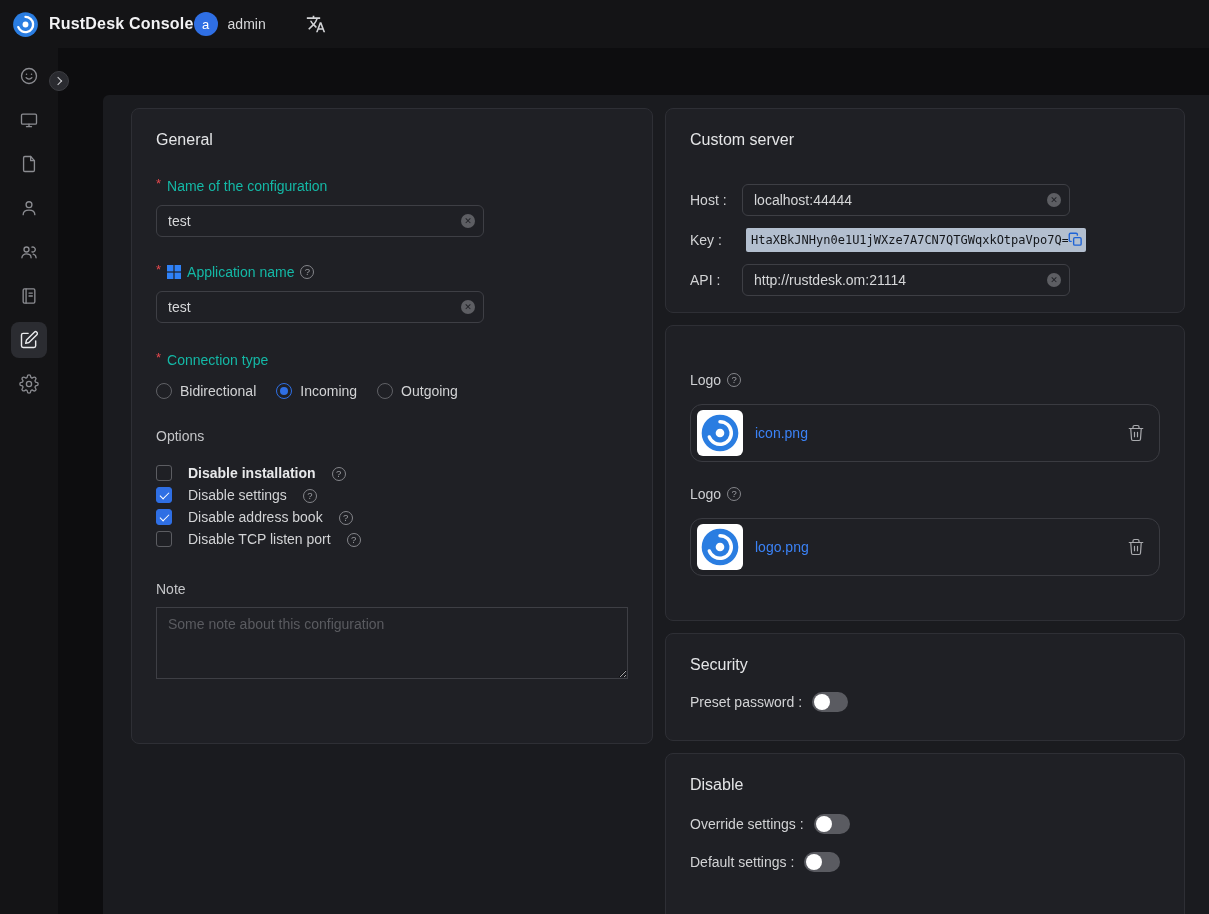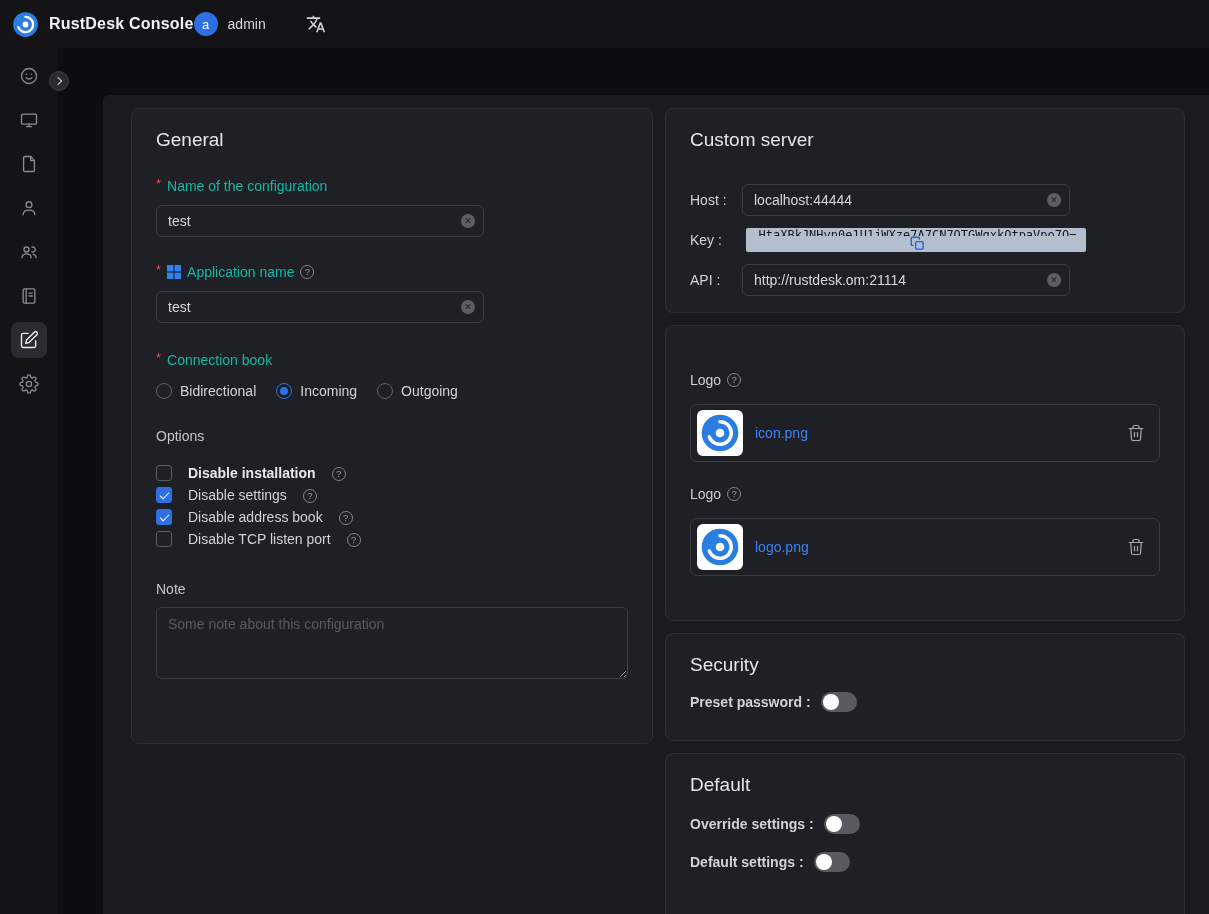--- a/index.html
+++ b/index.html
@@ -36,21 +36,21 @@
   .expand-btn::before { content:""; width:5px; height:5px; border-top:1.5px solid #cfd0d3;
     border-right:1.5px solid #cfd0d3; transform:rotate(45deg); margin-left:-2px; }
 
   .content { flex:1; position:relative; background:#0d0d0f; min-width:0; }
   .panel { position:absolute; left:45px; top:47px; right:0; bottom:0; background:#1a1b1f;
     border-top-left-radius:6px; padding:13px 24px 0 28px; display:flex; gap:12px; overflow:hidden; }
   .col-left { width:522px; flex:none; }
   .col-right { width:520px; flex:none; display:flex; flex-direction:column; gap:12px; }
 
   .card { background:#1f2025; border:1px solid #2e2f35; border-radius:8px; padding:20px 24px 24px; }
-  .card-title { font-size:19px; font-weight:500; color:#e4e5e7; line-height:22px; }
+  .card-title { font-size:16px; font-weight:500; color:#e4e5e7; line-height:22px; }
 
   
   .general-card { min-height:636px; }
   .field-label { margin-top:26px; font-size:14px; color:#14b8a6; display:flex; align-items:center; gap:6px; line-height:18px; }
   .field-label.required::before { content:"*"; color:#e5484d; font-size:13px; margin-right:0; transform:translateY(-2px); }
   .win-icon { width:14px; height:14px; flex:none; }
   .win-icon svg { width:14px; height:14px; display:block; }
   .help { width:14px; height:14px; flex:none; border:1px solid #84858a; border-radius:50%;
     color:#9b9ca1; font-size:9.5px; line-height:12px; text-align:center; cursor:pointer; }
   .help::before { content:"?"; }
@@ -75,54 +75,54 @@
   .opt-list { margin-top:14px; }
   .opt-row { display:flex; align-items:flex-end; gap:16px; height:22px; cursor:pointer; }
   .opt-label.bold { font-weight:700; color:#e7e8ea; }
   .checkbox { width:16px; height:16px; border:1.5px solid #5c5d62; border-radius:3px; position:relative; flex:none; }
   .checkbox.on { background:#2f6fe4; border-color:#2f6fe4; }
   .checkbox.on::after { content:""; position:absolute; left:2.6px; top:3.6px; width:8px; height:4px;
     border-left:1.8px solid #fff; border-bottom:1.8px solid #fff; transform:rotate(-45deg); }
 
   .note-label { margin-top:34px; font-size:14px; color:#c4c5c8; }
   .note-area { margin-top:10px; width:100%; height:72px; background:transparent; border:1px solid #3e3f45;
-    border-radius:6px; color:#d6d7d9; font-size:14px; padding:8px 11px; resize:both; outline:none;
+    border-radius:0; color:#d6d7d9; font-size:14px; padding:8px 11px; resize:both; outline:none;
     font-family:"Liberation Sans","DejaVu Sans",sans-serif; }
   .note-area::placeholder { color:#5a5b60; }
 
   
   .srv-row { display:flex; align-items:center; margin-top:12px; }
   .srv-row.first { margin-top:33px; }
   .srv-label { width:52px; flex:none; font-size:14px; color:#d2d3d5; }
   .key-chip { margin-left:4px; width:340px; height:24px; background:#b3bfcf; border-radius:2px;
-    display:flex; align-items:center; padding:0 2px 0 5px; overflow:hidden; cursor:text;flex-direction:column; }
+    display:flex; align-items:center; padding:0 2px 0 5px; overflow:hidden; cursor:text; }
   .key-text { flex:1; font-family:"DejaVu Sans Mono","Liberation Mono",monospace; font-size:12px;
     color:#14161a; white-space:nowrap; overflow:hidden; }
   .copy-btn { width:16px; height:16px; flex:none; color:#1e63d6; cursor:pointer; }
   .copy-btn svg { width:15px; height:15px; display:block; }
 
   
   .visual-card { padding-top:24px; padding-bottom:44px; }
   .asset-label { margin-top:20px; font-size:14px; color:#cfd0d3; display:flex; align-items:center; gap:6px; line-height:20px; }
   .asset-label.second { margin-top:22px; }
-  .file-box { margin-top:14px; height:58px; border:1px solid #3a3b41; border-radius:7px;
+  .file-box { margin-top:14px; height:58px; border:1px solid #3a3b41; border-radius:12px;
     display:flex; align-items:center; padding:0 14px 0 6px; gap:12px; }
   .preview { width:46px; height:46px; background:#fff; border-radius:6px; display:flex;
     align-items:center; justify-content:center; flex:none; }
   .preview svg { width:40px; height:40px; display:block; }
   .file-name { flex:1; font-size:14px; color:#3b82f6; cursor:pointer; }
   .trash { width:18px; height:18px; color:#a9aaae; cursor:pointer; flex:none; }
   .trash svg { width:18px; height:18px; display:block; }
 
   
   .security-card { padding-bottom:28px; }
   .toggle-row { margin-top:16px; display:flex; align-items:center; gap:10px; }
   .advanced-card { min-height:250px; }
   .advanced-card .toggle-row { margin-top:18px; }
-  .toggle-label { font-size:14px; color:#d2d3d5;font-weight:bold; }
+  .toggle-label { font-size:14px; color:#d2d3d5; }
   .switch { width:36px; height:20px; border-radius:10px; background:#5a5b61; position:relative;
     cursor:pointer; flex:none; }
   .switch::after { content:""; position:absolute; left:2px; top:2px; width:16px; height:16px;
     border-radius:50%; background:#fff; }
 </style>
 </head>
 <body>
 
 <div class="app">
 
@@ -251,21 +251,21 @@
               </span>
               <span>Application name</span>
               <span class="help"></span>
             </div>
             <div class="input-wrap">
               <input type="text" value="test" style="">
               <span class="clear"></span>
             </div>
 
             <div class="field-label required" style="margin-top:28px;">
-              <span>Connection book</span>
+              <span>Connection type</span>
             </div>
             <div class="radio-row">
               <label class="radio-item">
                 <span class="radio"></span>
                 <span class="radio-label">Bidirectional</span>
               </label>
               <label class="radio-item">
                 <span class="radio on"></span>
                 <span class="radio-label">Incoming</span>
               </label>
@@ -387,21 +387,21 @@
 
           <section class="card security-card">
             <h2 class="card-title">Security</h2>
             <div class="toggle-row">
               <span class="toggle-label">Preset password :</span>
               <span class="switch"></span>
             </div>
           </section>
 
           <section class="card advanced-card">
-            <h2 class="card-title">Default</h2>
+            <h2 class="card-title">Disable</h2>
             <div class="toggle-row">
               <span class="toggle-label">Override settings :</span>
               <span class="switch"></span>
             </div>
             <div class="toggle-row">
               <span class="toggle-label">Default settings :</span>
               <span class="switch"></span>
             </div>
           </section>
 

